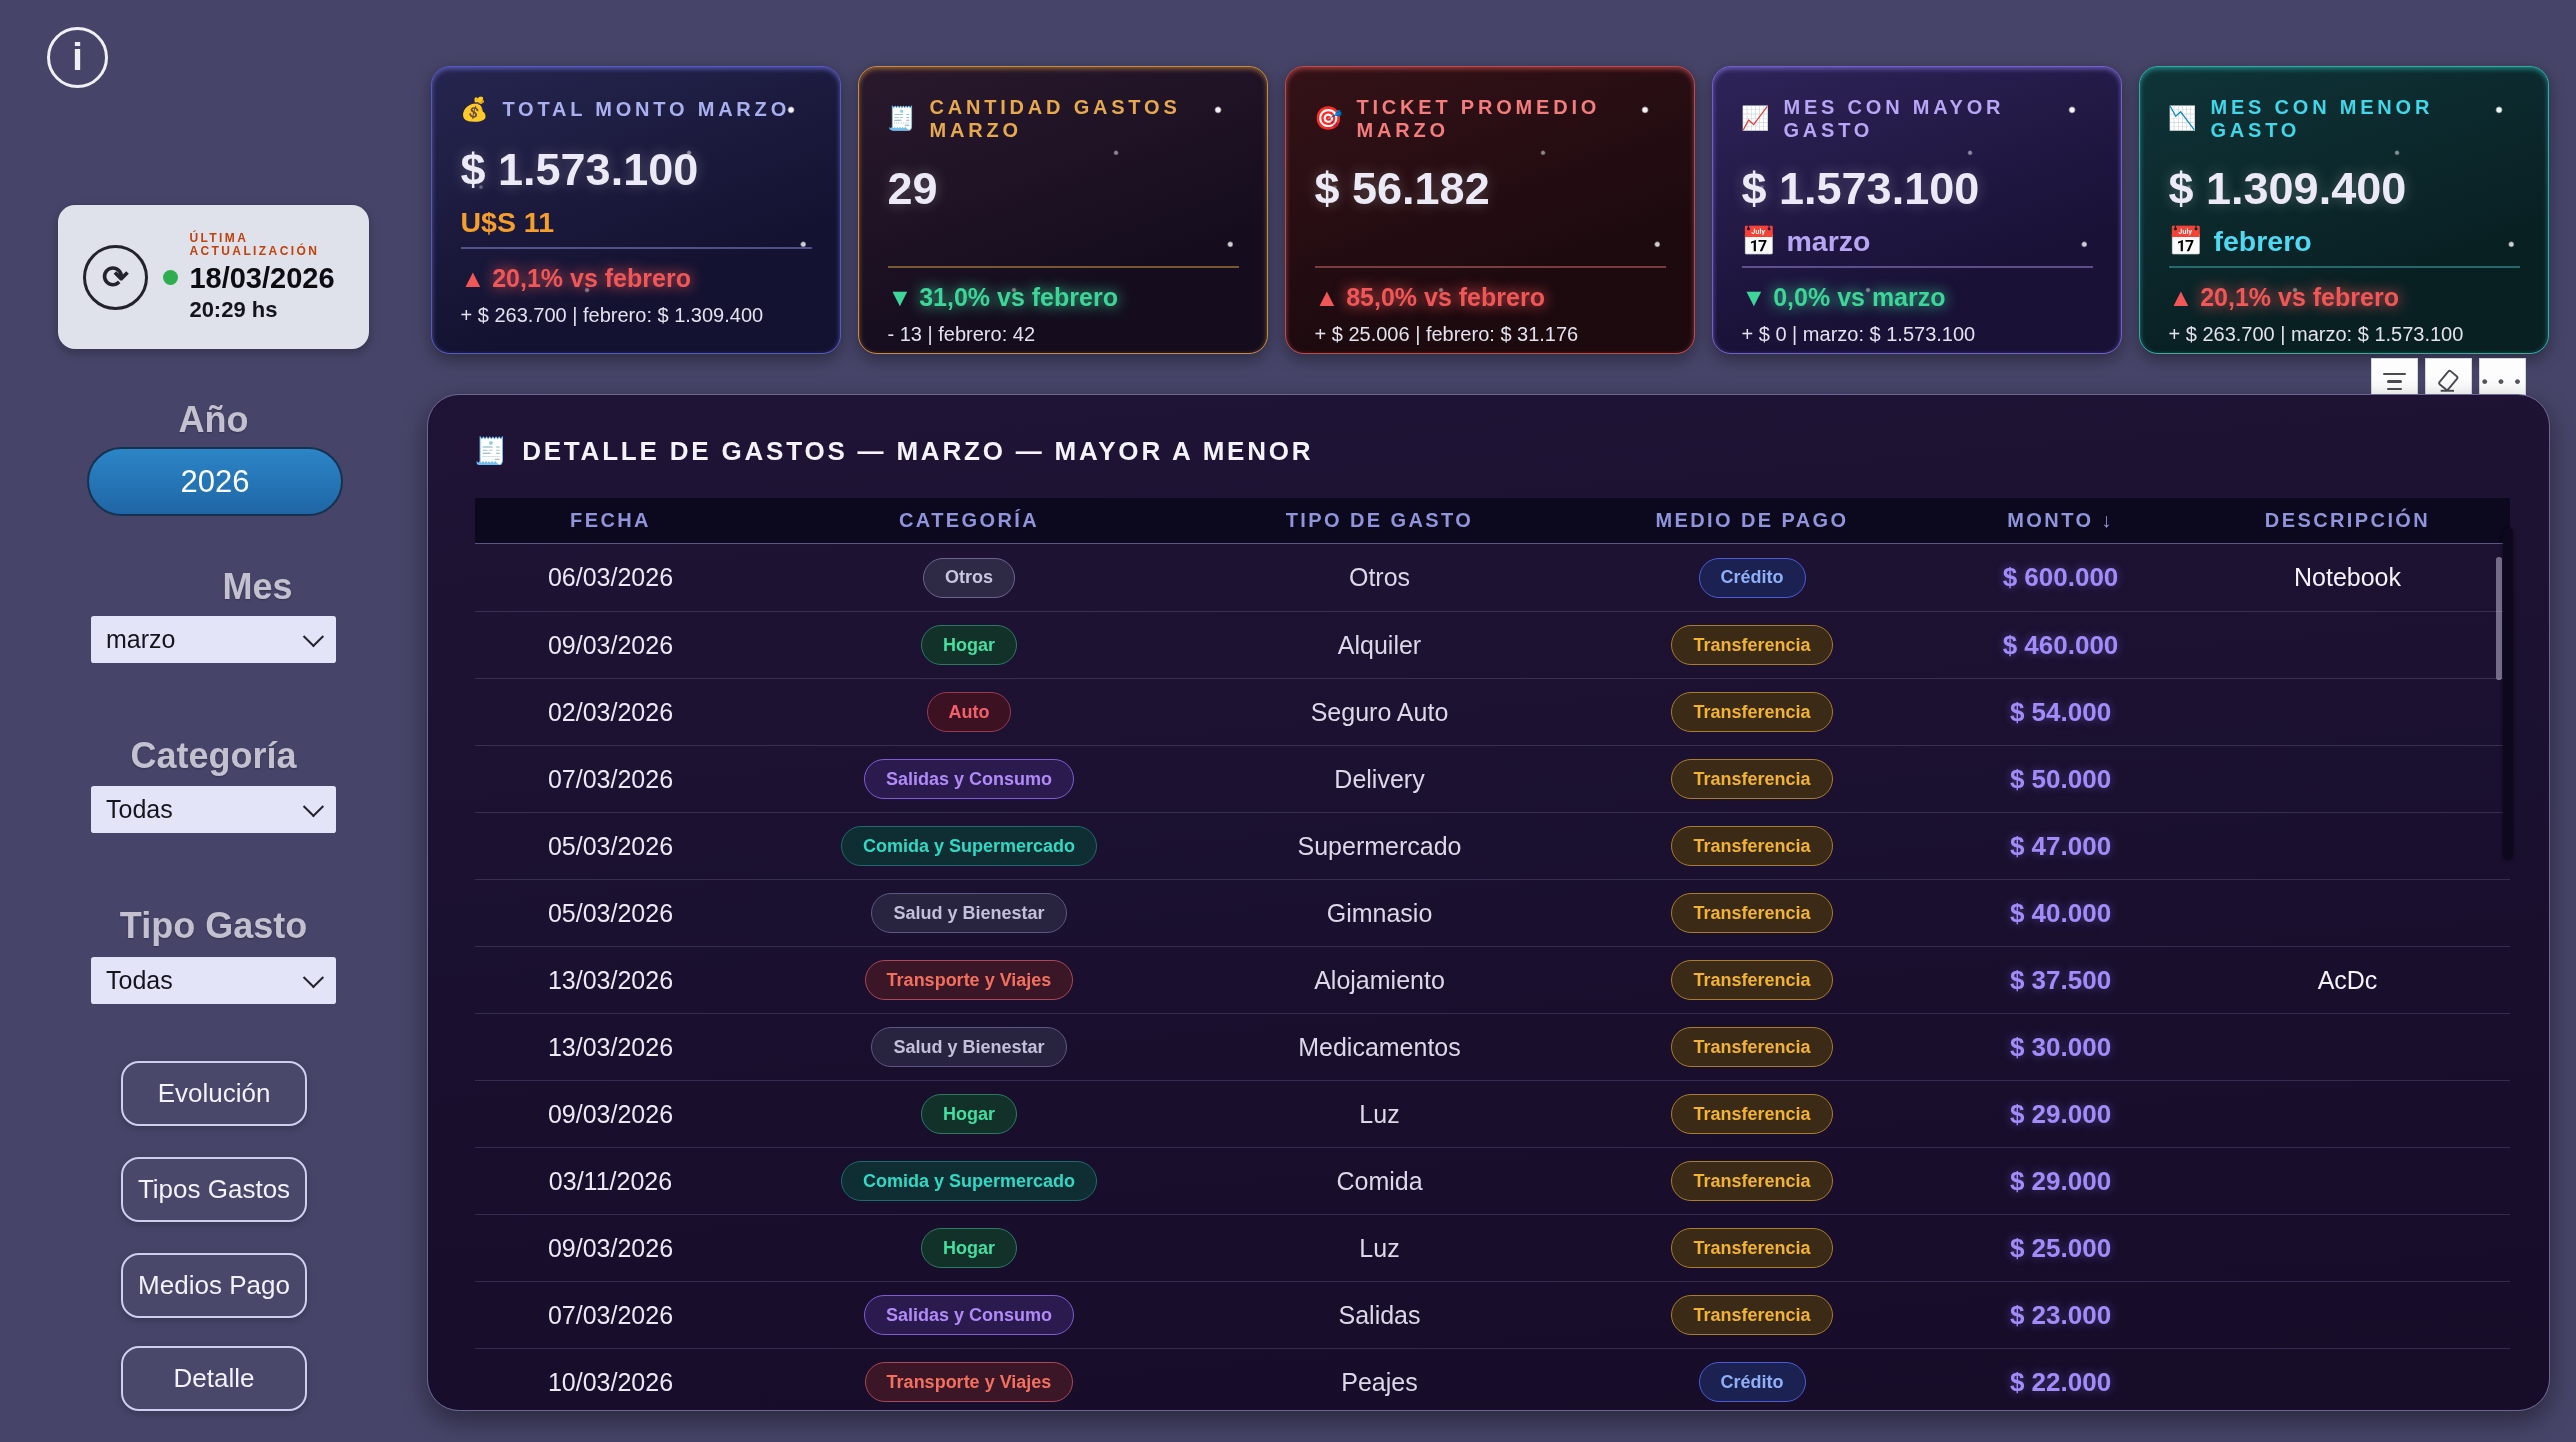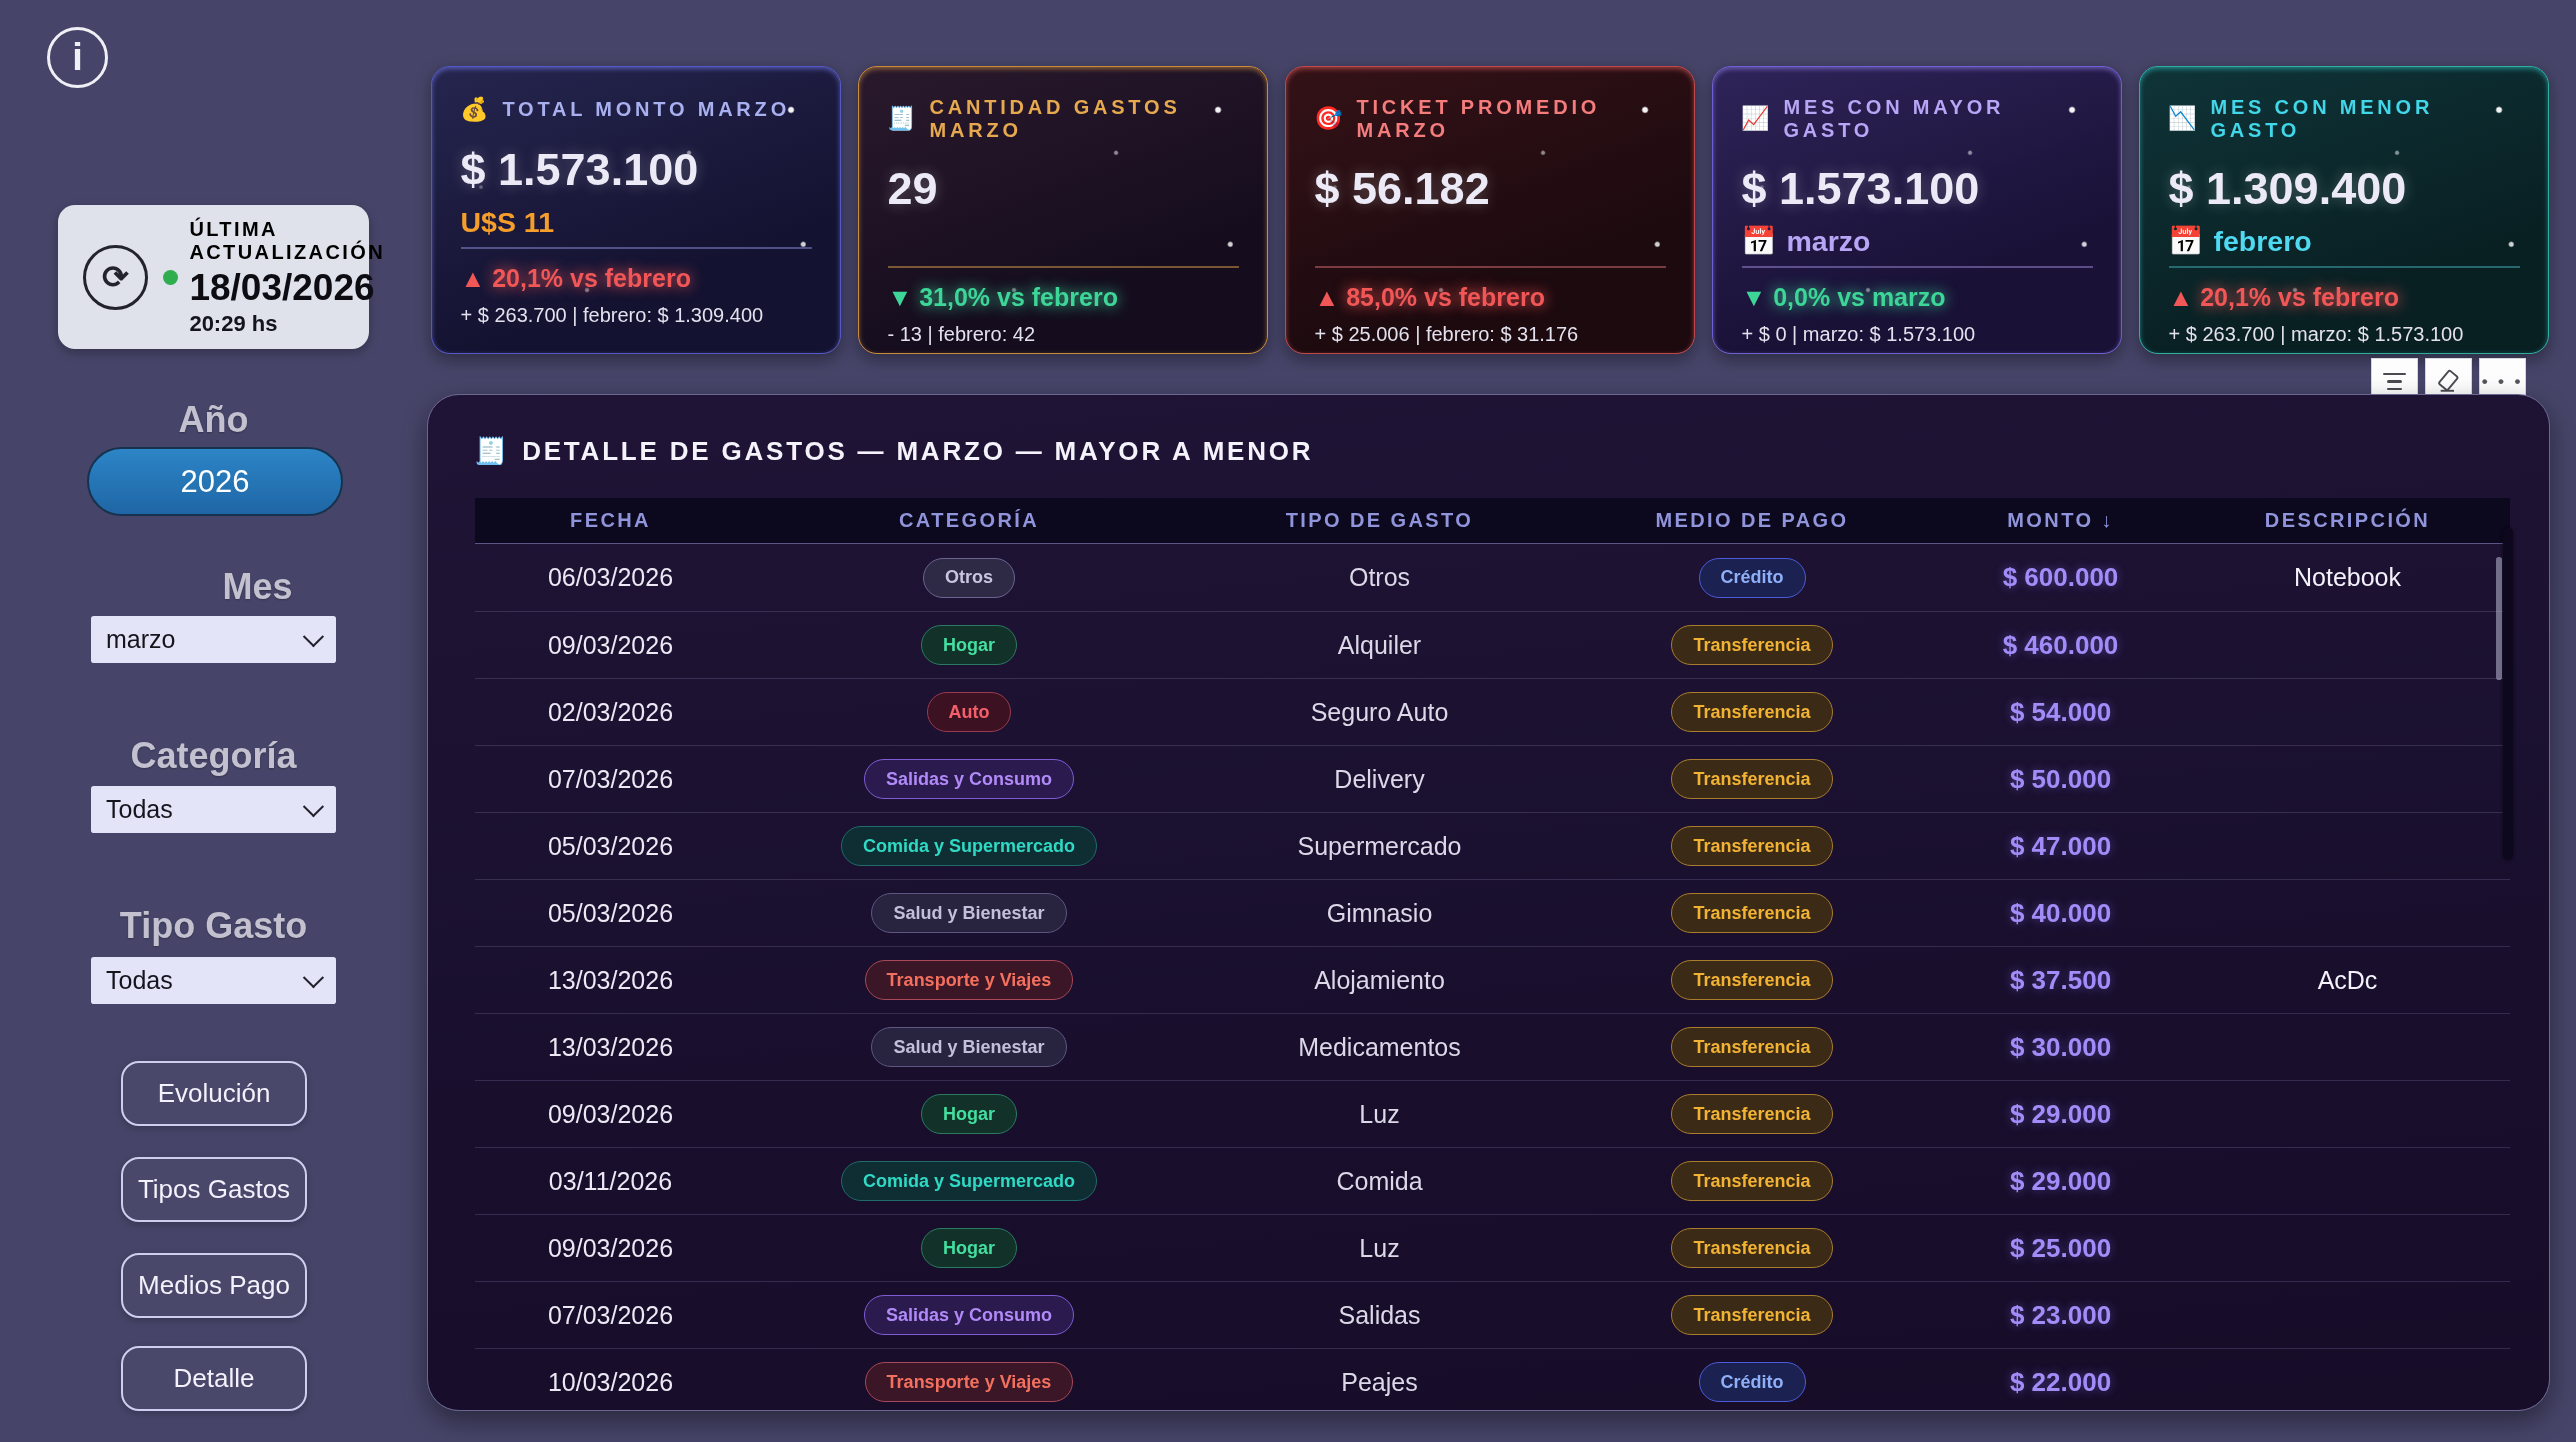--- a/index.html
+++ b/index.html
@@ -22,22 +22,22 @@
     background:#dfe2ea;box-shadow:0 3.8px 9.5px rgba(0,0,0,.25);
     display:flex;align-items:center;
   }
   #refresh-circle{
     margin-left:25px;width:59px;height:59px;border-radius:50%;
     border:3.8px solid #23232e;display:flex;align-items:center;justify-content:center;
     color:#23232e;font-size:32px;font-weight:bold;cursor:pointer;flex:0 0 auto;
   }
   #status-dot{width:15px;height:15px;border-radius:50%;background:#2fae50;margin:0 11.4px 0 15px;flex:0 0 auto;}
   .upd-text{line-height:1.15;}
-  .upd-label{font-size:20px;font-weight:bold;letter-spacing:2.4px;color:#000000;width:180px;}
-  .upd-date{font-size:37px;font-weight:bold;color:#0c0c12;margin-top:2.8px;}
+  .upd-label{font-size:12px;font-weight:bold;letter-spacing:2.4px;color:#c2410c;width:180px;}
+  .upd-date{font-size:29px;font-weight:bold;color:#0c0c12;margin-top:2.8px;}
   .upd-time{font-size:22px;font-weight:bold;color:#14141c;margin-top:1.9px;}
 
   .side-h{
     width:427px;text-align:center;font-size:36px;font-weight:bold;color:#c3c1cf;
     text-shadow:0 0.9px 1.9px rgba(0,0,0,.25);
   }
   #year-pill{
     left:87px;top:447px;width:252px;height:65px;border-radius:38px;
     background:linear-gradient(#2c85c6,#1f66a6);border:2.8px solid #17324e;
     color:#fff;font-size:31px;display:flex;align-items:center;justify-content:center;cursor:pointer;

